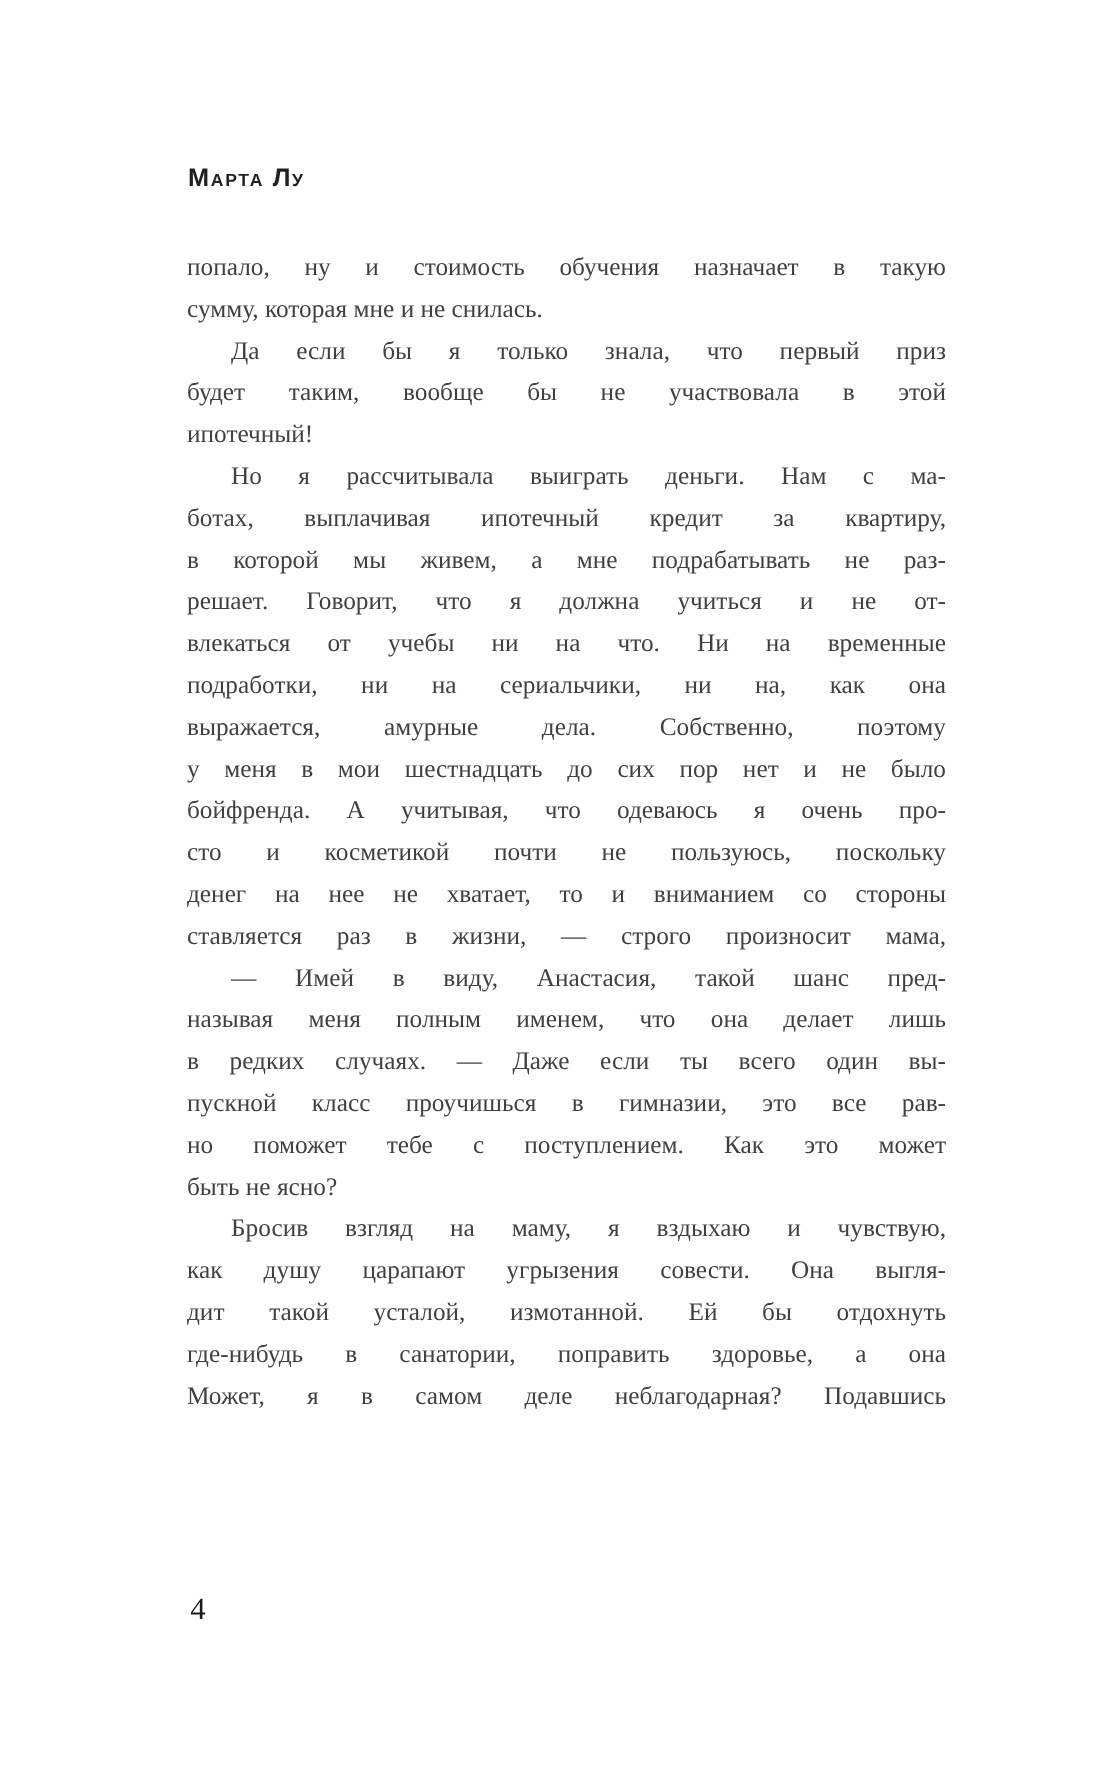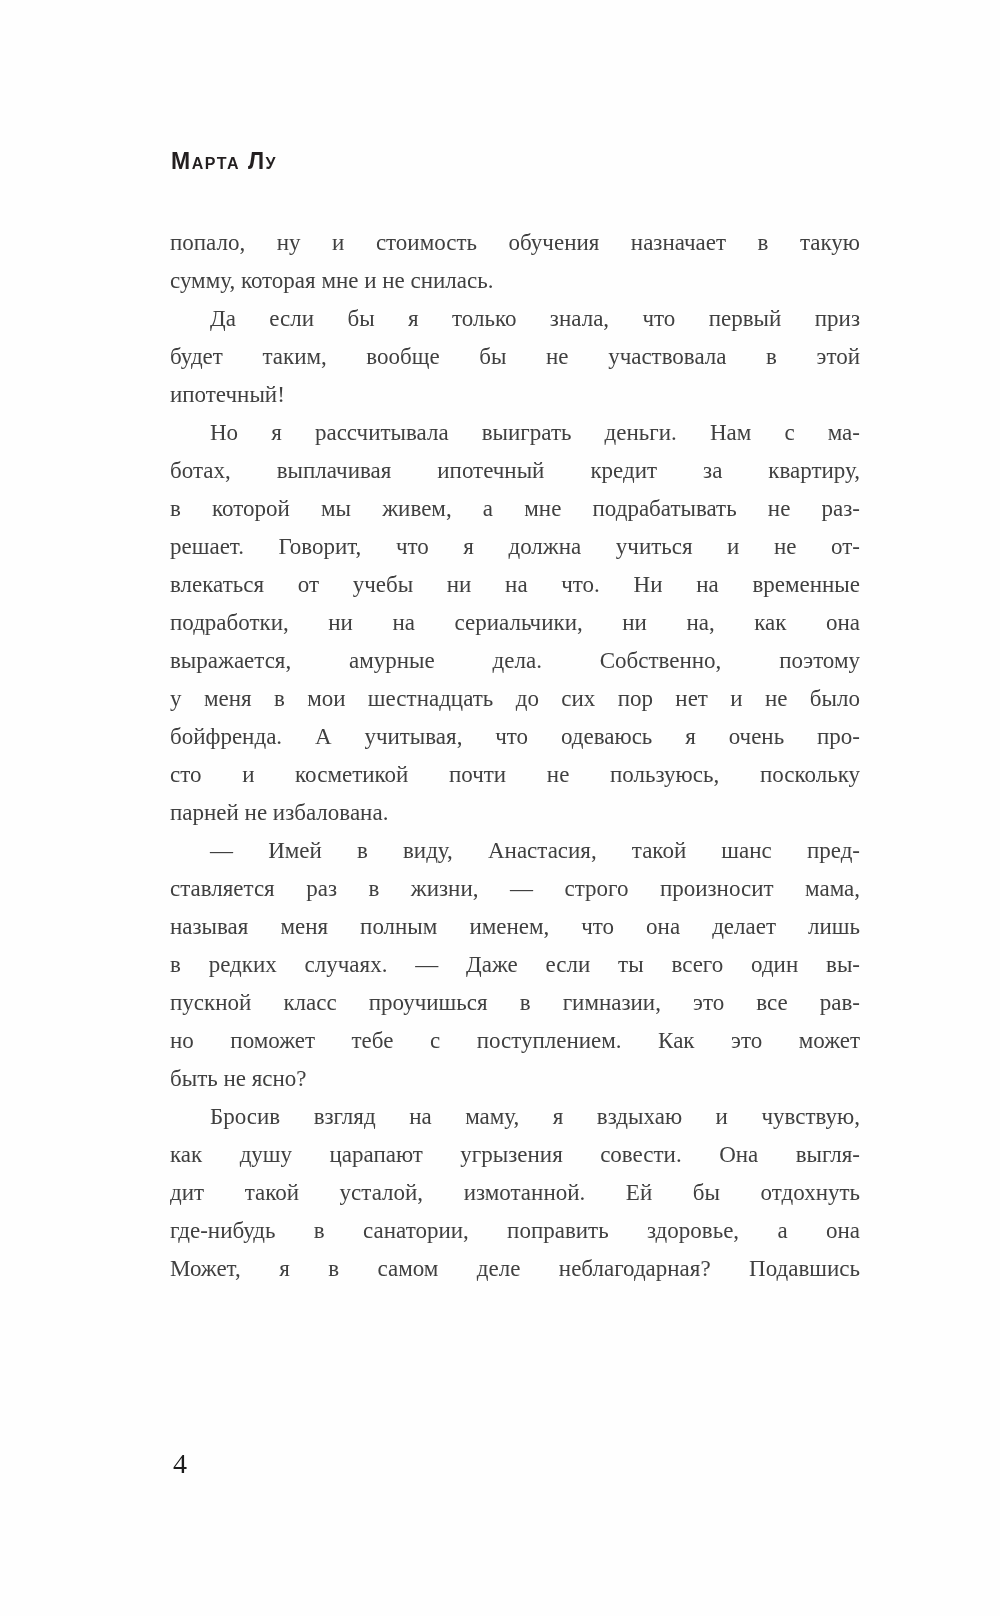--- a/index.html
+++ b/index.html
@@ -81,26 +81,26 @@
       <div class="line ind">Но я рассчитывала выиграть деньги. Нам с ма-</div>
       <div class="line">ботах, выплачивая ипотечный кредит за квартиру,</div>
       <div class="line">в которой мы живем, а мне подрабатывать не раз-</div>
       <div class="line">решает. Говорит, что я должна учиться и не от-</div>
       <div class="line">влекаться от учебы ни на что. Ни на временные</div>
       <div class="line">подработки, ни на сериальчики, ни на, как она</div>
       <div class="line">выражается, амурные дела. Собственно, поэтому</div>
       <div class="line">у меня в мои шестнадцать до сих пор нет и не было</div>
       <div class="line">бойфренда. А учитывая, что одеваюсь я очень про-</div>
       <div class="line">сто и косметикой почти не пользуюсь, поскольку</div>
-      <div class="line end">парней не избалована.</div>
+      <div class="line">денег на нее не хватает, то и вниманием со стороны</div>
     </div>
 
     <div>
+      <div class="line">ставляется раз в жизни, — строго произносит мама,</div>
       <div class="line ind">— Имей в виду, Анастасия, такой шанс пред-</div>
-      <div class="line">ставляется раз в жизни, — строго произносит мама,</div>
       <div class="line">называя меня полным именем, что она делает лишь</div>
       <div class="line">в редких случаях. — Даже если ты всего один вы-</div>
       <div class="line">пускной класс проучишься в гимназии, это все рав-</div>
       <div class="line">но поможет тебе с поступлением. Как это может</div>
       <div class="line end">быть не ясно?</div>
     </div>
 
     <div>
       <div class="line ind">Бросив взгляд на маму, я вздыхаю и чувствую,</div>
       <div class="line">как душу царапают угрызения совести. Она выгля-</div>

